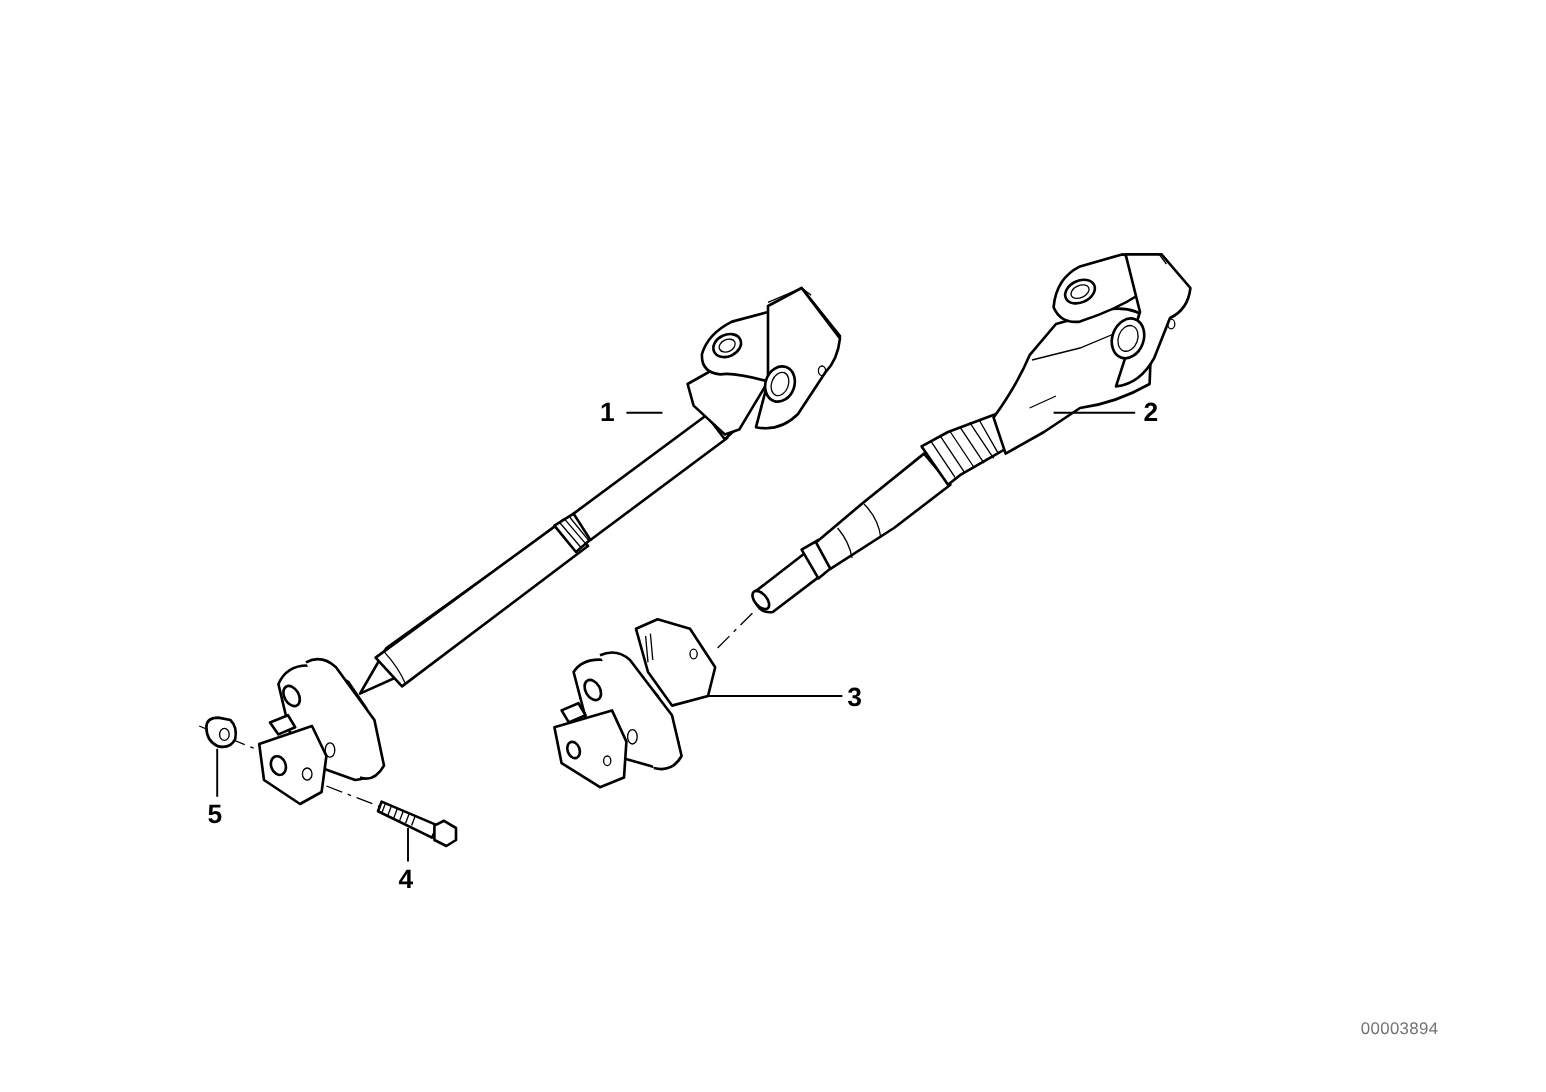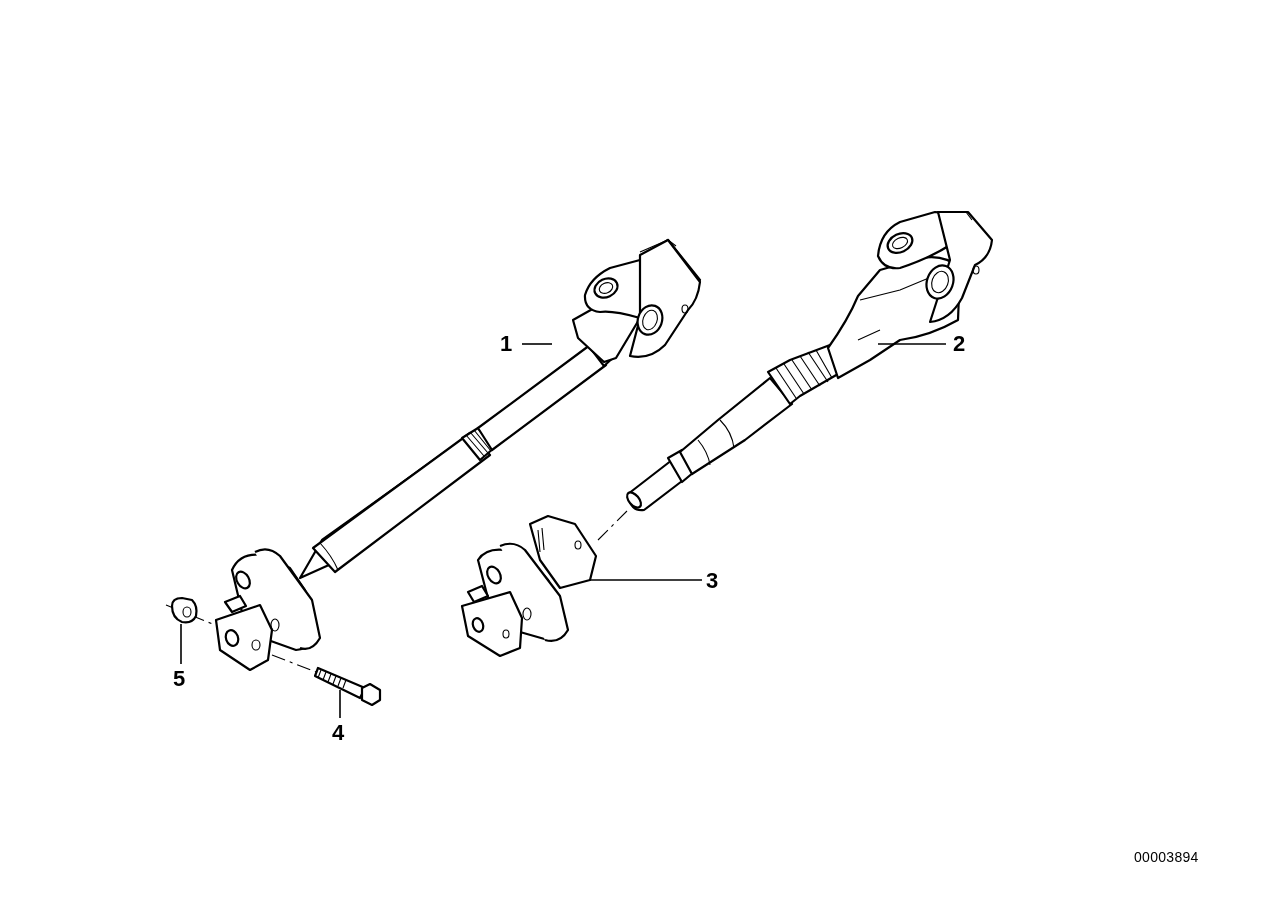--- a/index.html
+++ b/index.html
@@ -21,21 +21,21 @@
     font-family: "Liberation Sans", sans-serif;
     font-weight: bold;
     font-size: 22px;
     color: #000;
     line-height: 1;
   }
   .ref {
     position: absolute;
     font-family: "Liberation Sans", sans-serif;
     font-size: 14px;
-    color: #000000;
+    color: #737373;
     letter-spacing: 0.3px;
   }
 </style>
 </head>
 <body>
 
 <div id="canvas">
 
   <svg class="art" width="1288" height="910" viewBox="0 0 1288 910">
 

